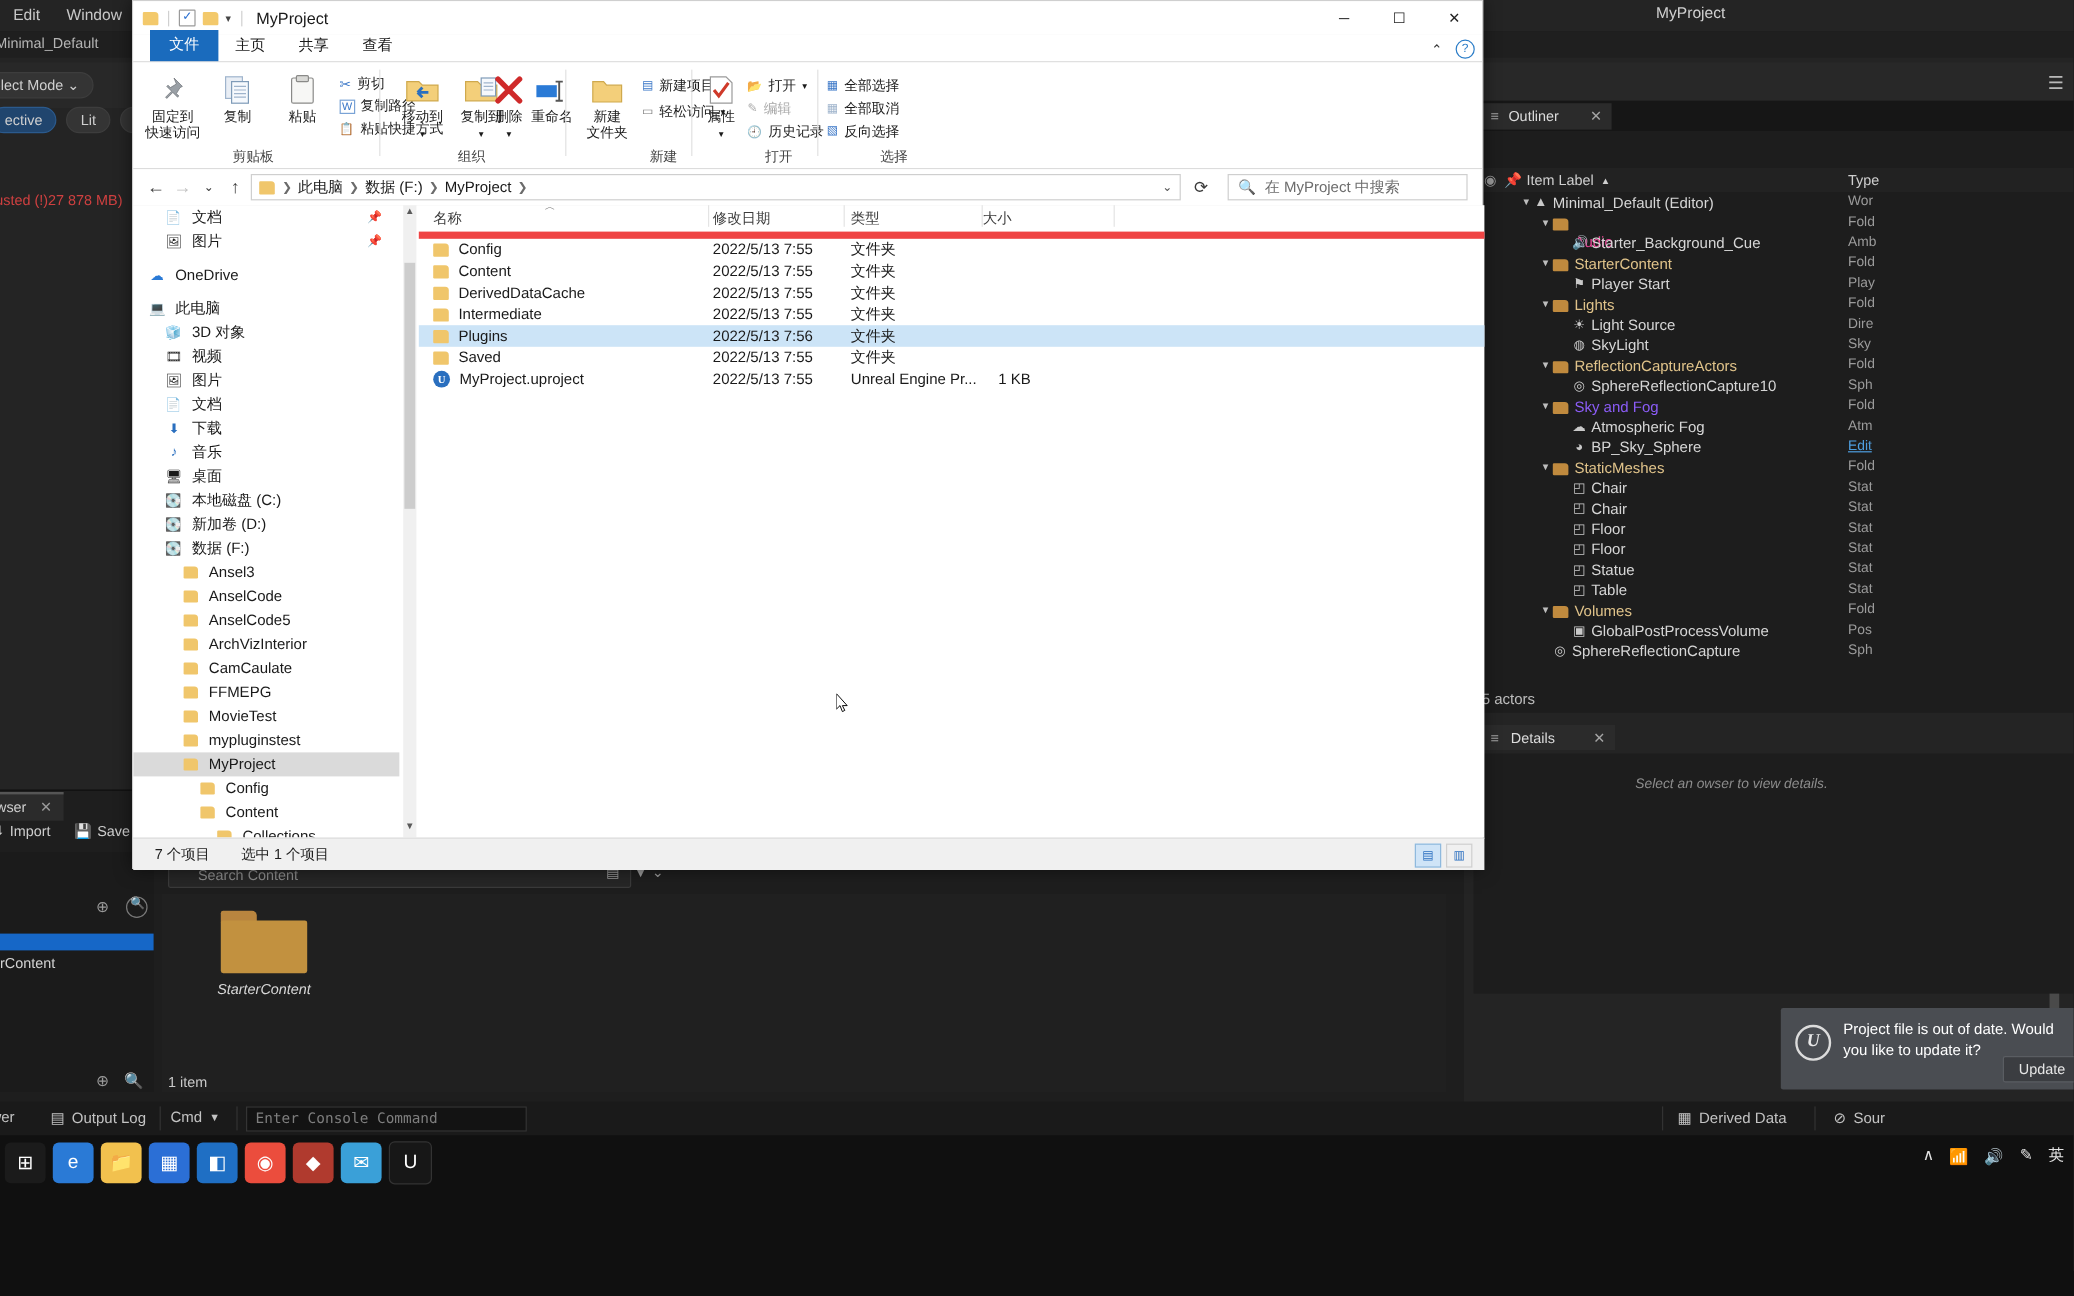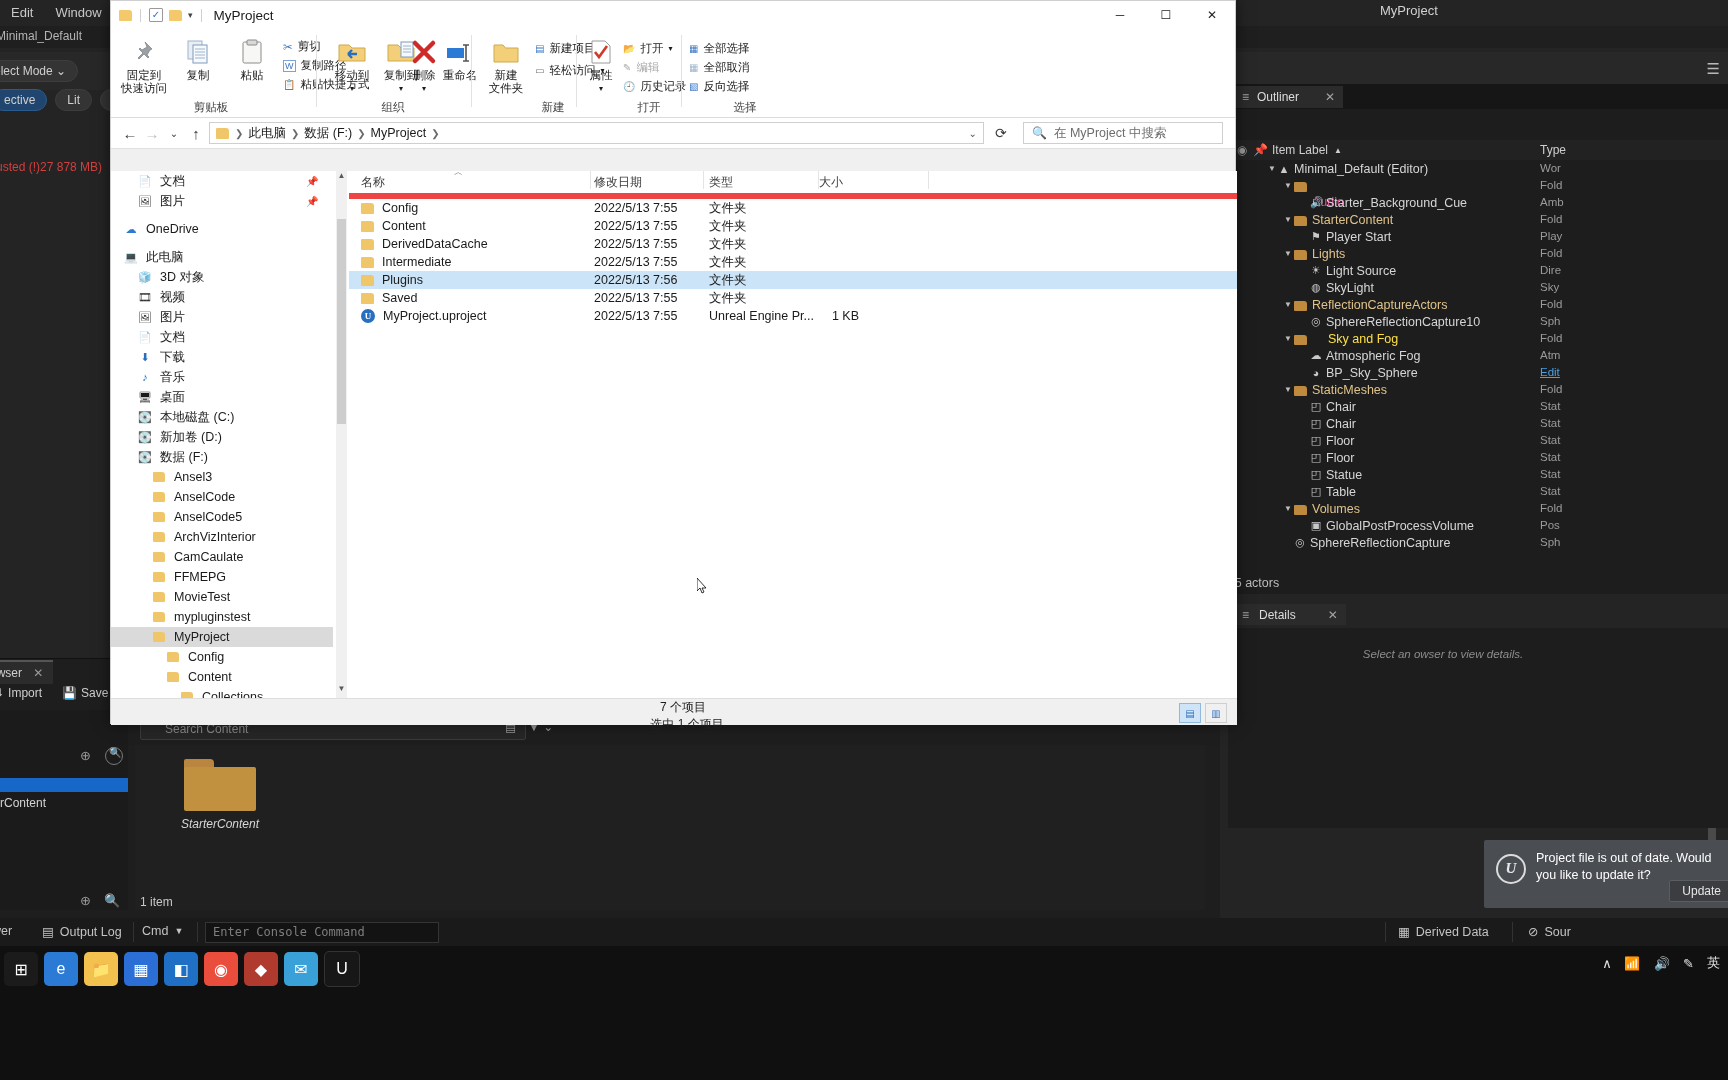--- a/index.html
+++ b/index.html
@@ -140,21 +140,21 @@
   .frow{height:18px;display:flex;align-items:center;font-size:12.5px;color:#1a1a1a;position:relative;}
   .frow.sel{background:#cce4f7;}
   .fr-name{position:absolute;left:12px;display:flex;align-items:center;gap:8px;}
   .fr-date{position:absolute;left:245px;}
   .fr-type{position:absolute;left:360px;}
   .fr-size{position:absolute;left:470px;text-align:right;width:40px;}
   .fold-ic{width:13px;height:11px;background:#f0c66b;border-radius:1px 3px 1px 1px;display:inline-block;}
   .upro-ic{width:14px;height:14px;border-radius:50%;background:#2a6fbf;color:#fff;font-size:9px;text-align:center;
            line-height:14px;font-family:"Liberation Serif",serif;font-weight:bold;}
   .ex-status{position:absolute;left:0;top:697px;width:1126px;height:26px;background:#f0f0f0;border-top:1px solid #dedede;
-             display:flex;align-items:center;font-size:12px;color:#1f1f1f;flex-direction:column;}
+             display:flex;align-items:center;font-size:12px;color:#1f1f1f;}
   .ex-status .s1{padding-left:18px;}
   .ex-status .s2{padding-left:26px;}
   .viewbtns{position:absolute;right:10px;top:4px;display:flex;gap:4px;}
   .vbtn{width:20px;height:18px;border:1px solid #cfcfcf;display:flex;align-items:center;justify-content:center;font-size:10px;color:#2b6fc0;}
   .vbtn.active{background:#cfe4f7;border-color:#8fb9dd;}
   .cursor{position:absolute;left:697px;top:578px;width:11px;height:16px;}
 </style>
 </head>
 <body>
 
@@ -288,21 +288,21 @@
         <span style="color: rgb(224, 195, 138);">ReflectionCaptureActors</span>
       </div>
       <div class="trow" style="padding-left: 66px;">
         <span class="caret"></span>
         <span class="dot-ic">◎</span>
         <span>SphereReflectionCapture10</span>
       </div>
       <div class="trow" style="padding-left: 50px;">
         <span class="caret">▼</span>
         <span class="folder-ic"></span>
-        <span style="color: #fde047; margin-left: 16px;">Sky and Fog</span>
+        <span style="color: #8b5cf6;">Sky and Fog</span>
       </div>
       <div class="trow" style="padding-left: 66px;">
         <span class="caret"></span>
         <span class="dot-ic">☁</span>
         <span>Atmospheric Fog</span>
       </div>
       <div class="trow" style="padding-left: 66px;">
         <span class="caret"></span>
         <span class="dot-ic">◕</span>
         <span>BP_Sky_Sphere</span>
@@ -462,20 +462,30 @@
       <span class="qa-div"></span>
     </div>
     <span class="ex-title-text">MyProject</span>
     <div class="wbtns">
       <div class="wbtn">─</div>
       <div class="wbtn">☐</div>
       <div class="wbtn close">✕</div>
     </div>
   </div>
 
+  <div class="ex-tabs">
+    <div class="ex-tab file">文件</div>
+    <div class="ex-tab">主页</div>
+    <div class="ex-tab">共享</div>
+    <div class="ex-tab">查看</div>
+    <div class="ex-tab-right">
+      <span>⌃</span>
+      <span class="help-ico">?</span>
+    </div>
+  </div>
 
   <div class="ribbon">
 
     <div class="rgroup" style="left:0;width:196px">
       <div class="bigbtn" style="left:4px">
         <div class="ic">
           <svg width="26" height="26" viewBox="0 0 26 26">
               <path d="M14 3l7 7-2 1-3 5 2 2-1 1-4-4-5 5-1-1 5-5-4-4 1-1 2 2 5-3z" fill="#9aa0a6" stroke="#6b7075" stroke-width=".6"></path>
             </svg>
         </div>

